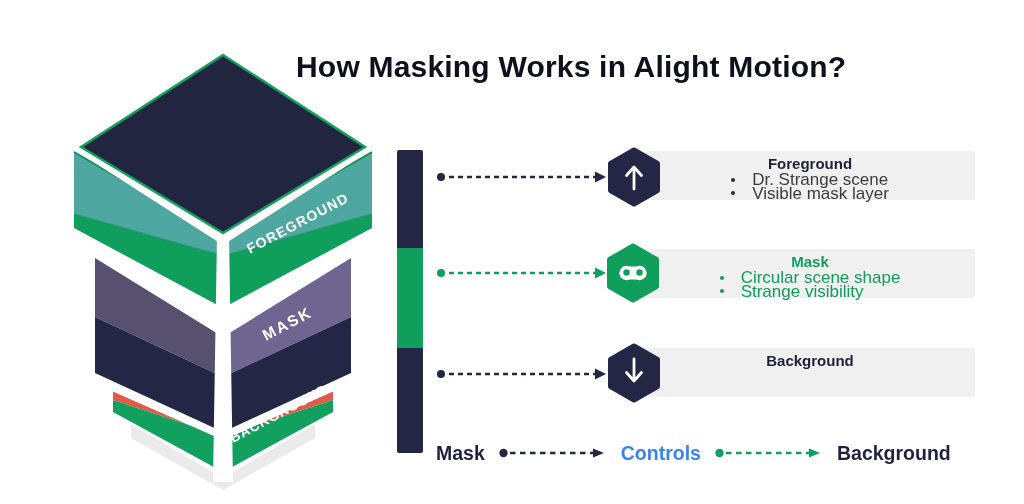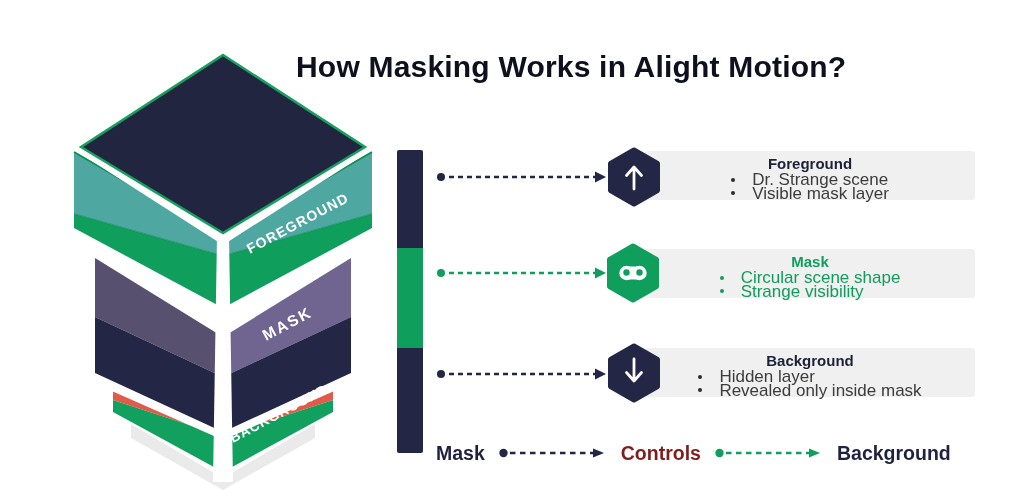--- a/index.html
+++ b/index.html
@@ -21,21 +21,21 @@
   .bullets{display:inline-block;text-align:left;margin-top:1px;}
   .bullet{display:flex;align-items:center;gap:17px;font-size:17px;line-height:13.5px;color:#3C3C3C;}
   .bullet .dot{width:4px;height:4px;border-radius:50%;background:#2B2B2B;flex:0 0 auto;}
   .bullet.green{color:#129B5C;}
   .bullet.green .dot{background:#129B5C;}
   .stack-svg{position:absolute;left:0;top:0;z-index:2;pointer-events:none;}
   .legend{
     position:absolute;left:436px;top:438px;height:30px;display:flex;align-items:center;gap:13px;z-index:3;
   }
   .legend-word{font-size:19.5px;font-weight:800;color:#1E2240;white-space:nowrap;}
-  .legend-word.green{color:#7f1d1d;}
+  .legend-word.green{color:#3b82f6;}
 </style>
 </head>
 <body>
 
 <div class="canvas">
 
   <div class="title">How Masking Works in Alight Motion?</div>
 
   <div class="panel" style="top:151px">
     <div class="panel-title">Foreground</div>
@@ -60,30 +60,20 @@
         </div>
       <div class="bullet green">
           <span class="dot"></span>
           <span>Strange visibility</span>
         </div>
     </div>
   </div>
 
   <div class="panel" style="top:348px">
     <div class="panel-title">Background</div>
-    <div class="bullets">
-      <div class="bullet">
-          <span class="dot"></span>
-          <span>Hidden layer</span>
-        </div>
-      <div class="bullet">
-          <span class="dot"></span>
-          <span>Revealed only inside mask</span>
-        </div>
-    </div>
   </div>
 
   <svg class="stack-svg" width="1024" height="504" viewBox="0 0 1024 504">
 
     <g>
 
       <polygon points="131,424 223,468 315,424 315,438 223,490 131,438" fill="#EAEAEA"></polygon>
 
       <polygon points="107,344 223,410 339,344 339,410 223,478 107,410" fill="#FFFFFF"></polygon>
       <polygon points="113,352 223,415 333,352 333,400 223,436 113,400" fill="#E25A49"></polygon>

